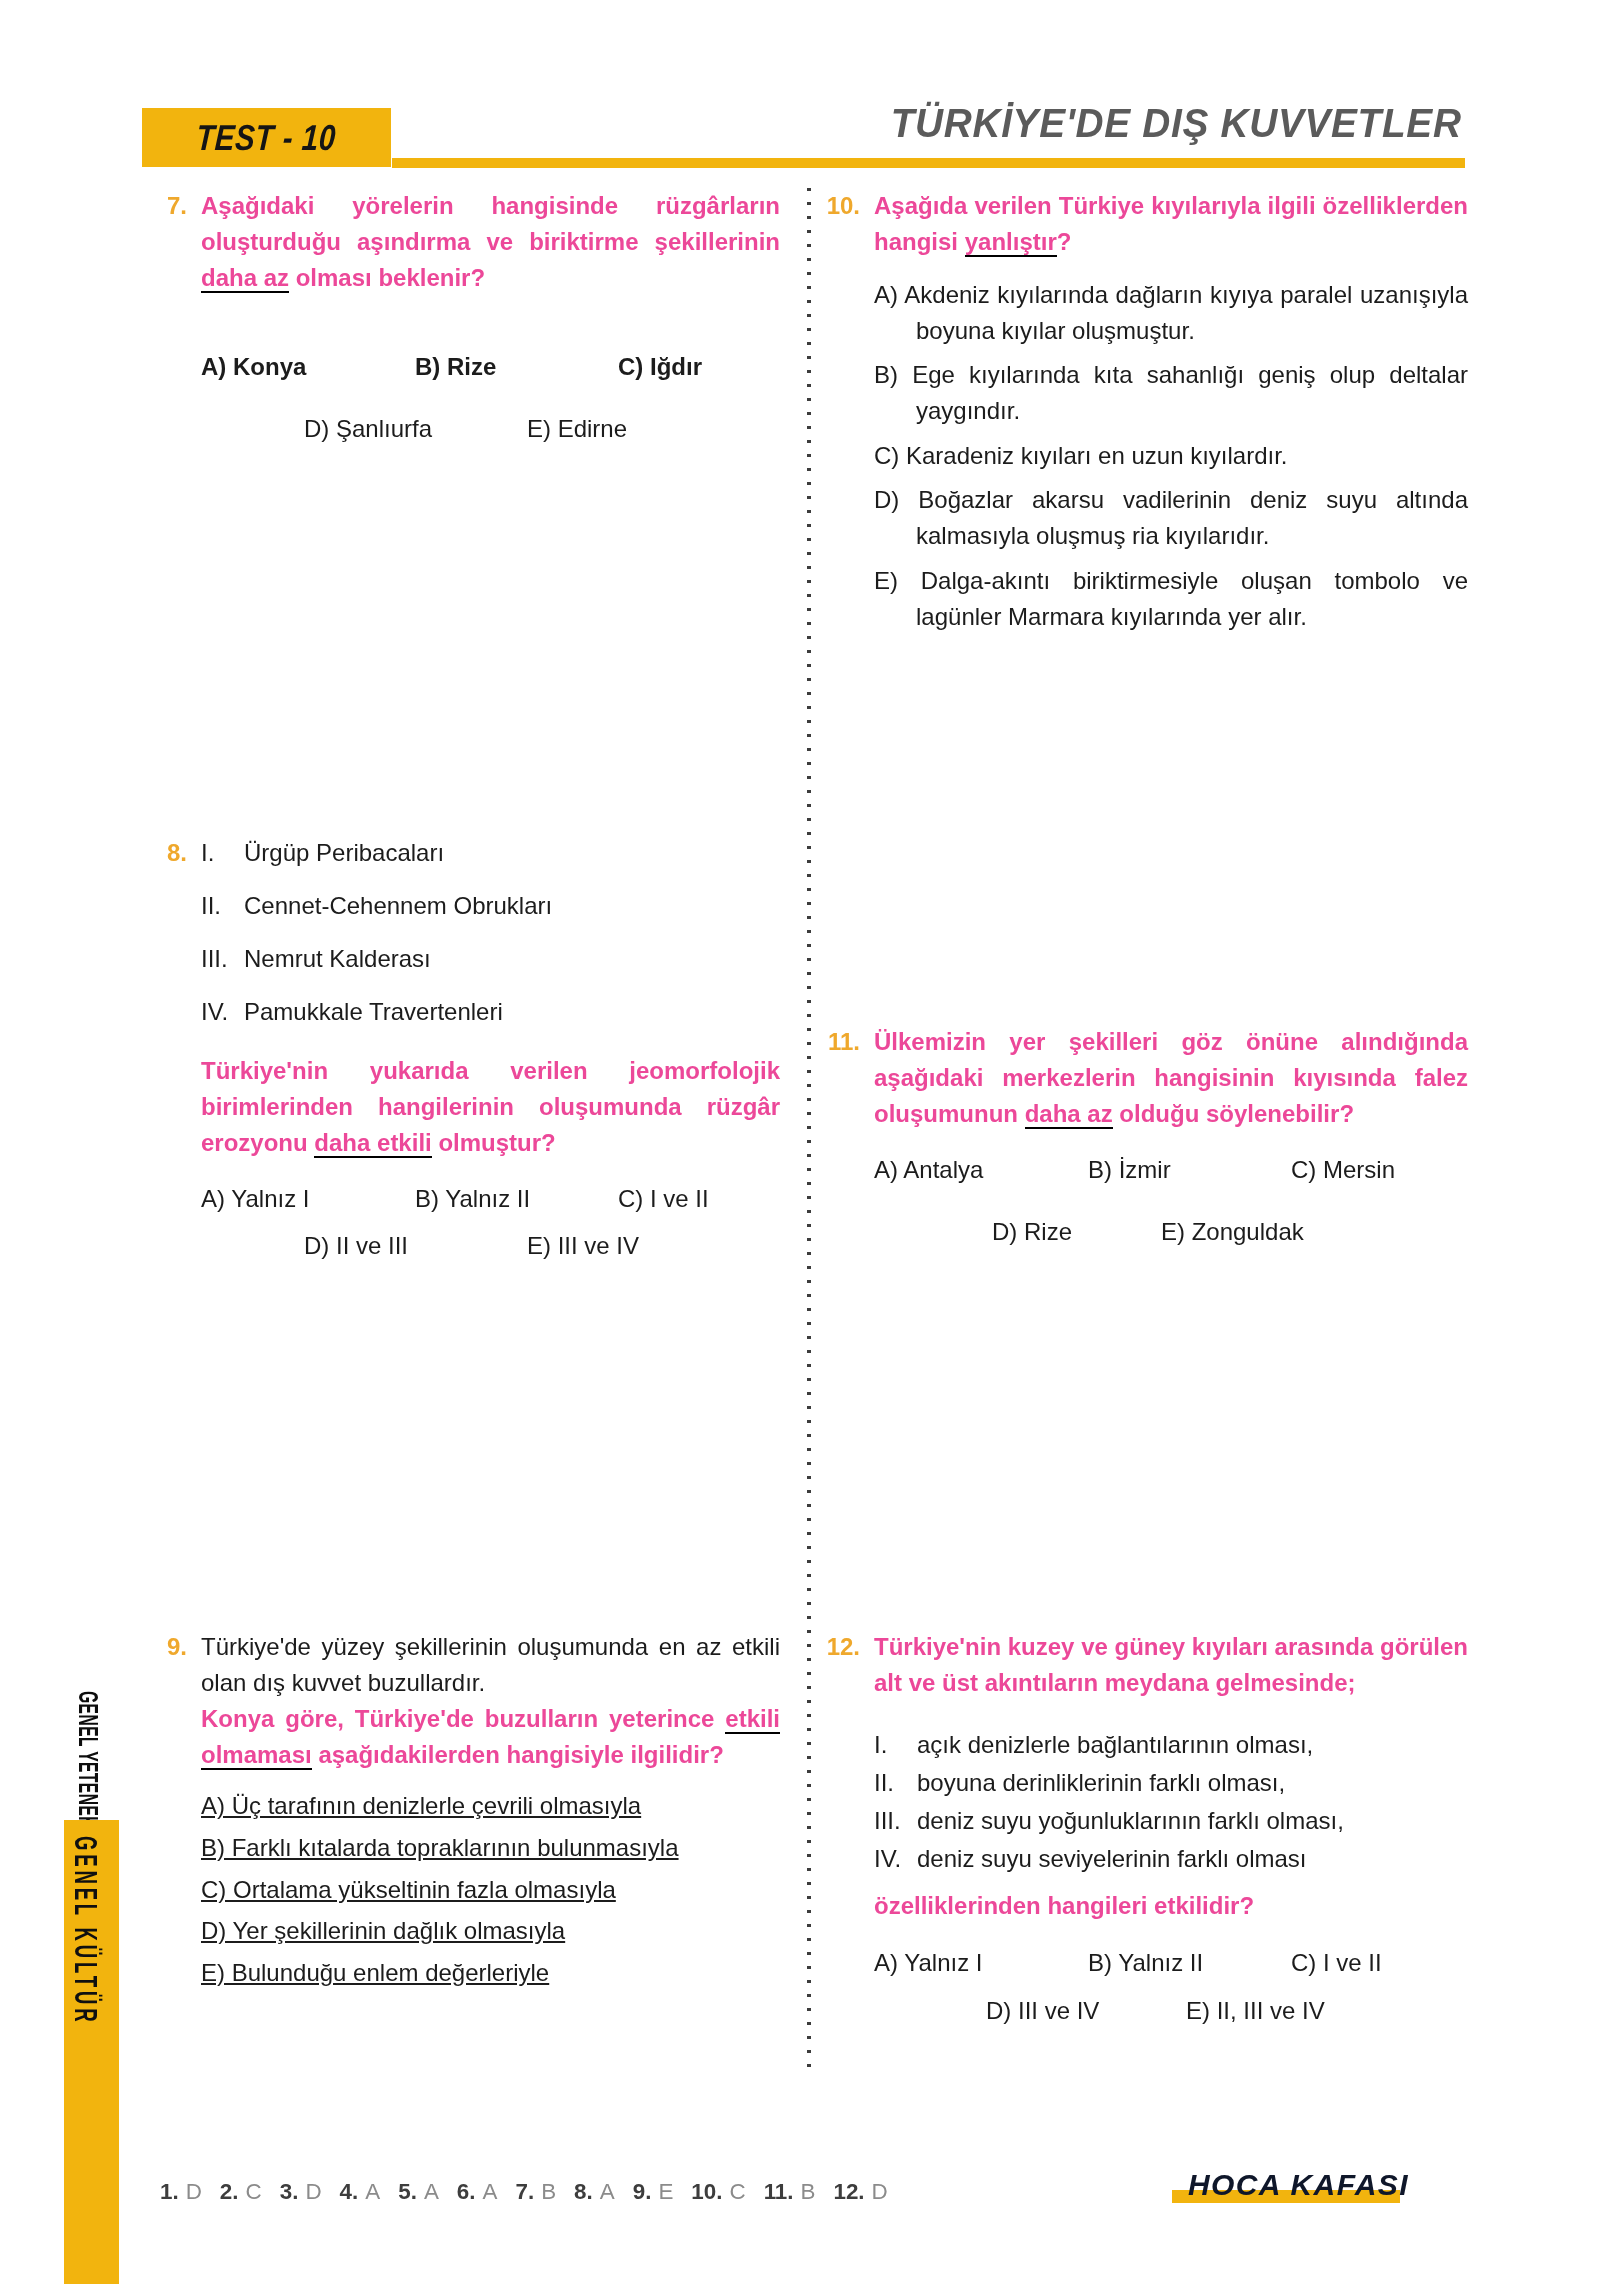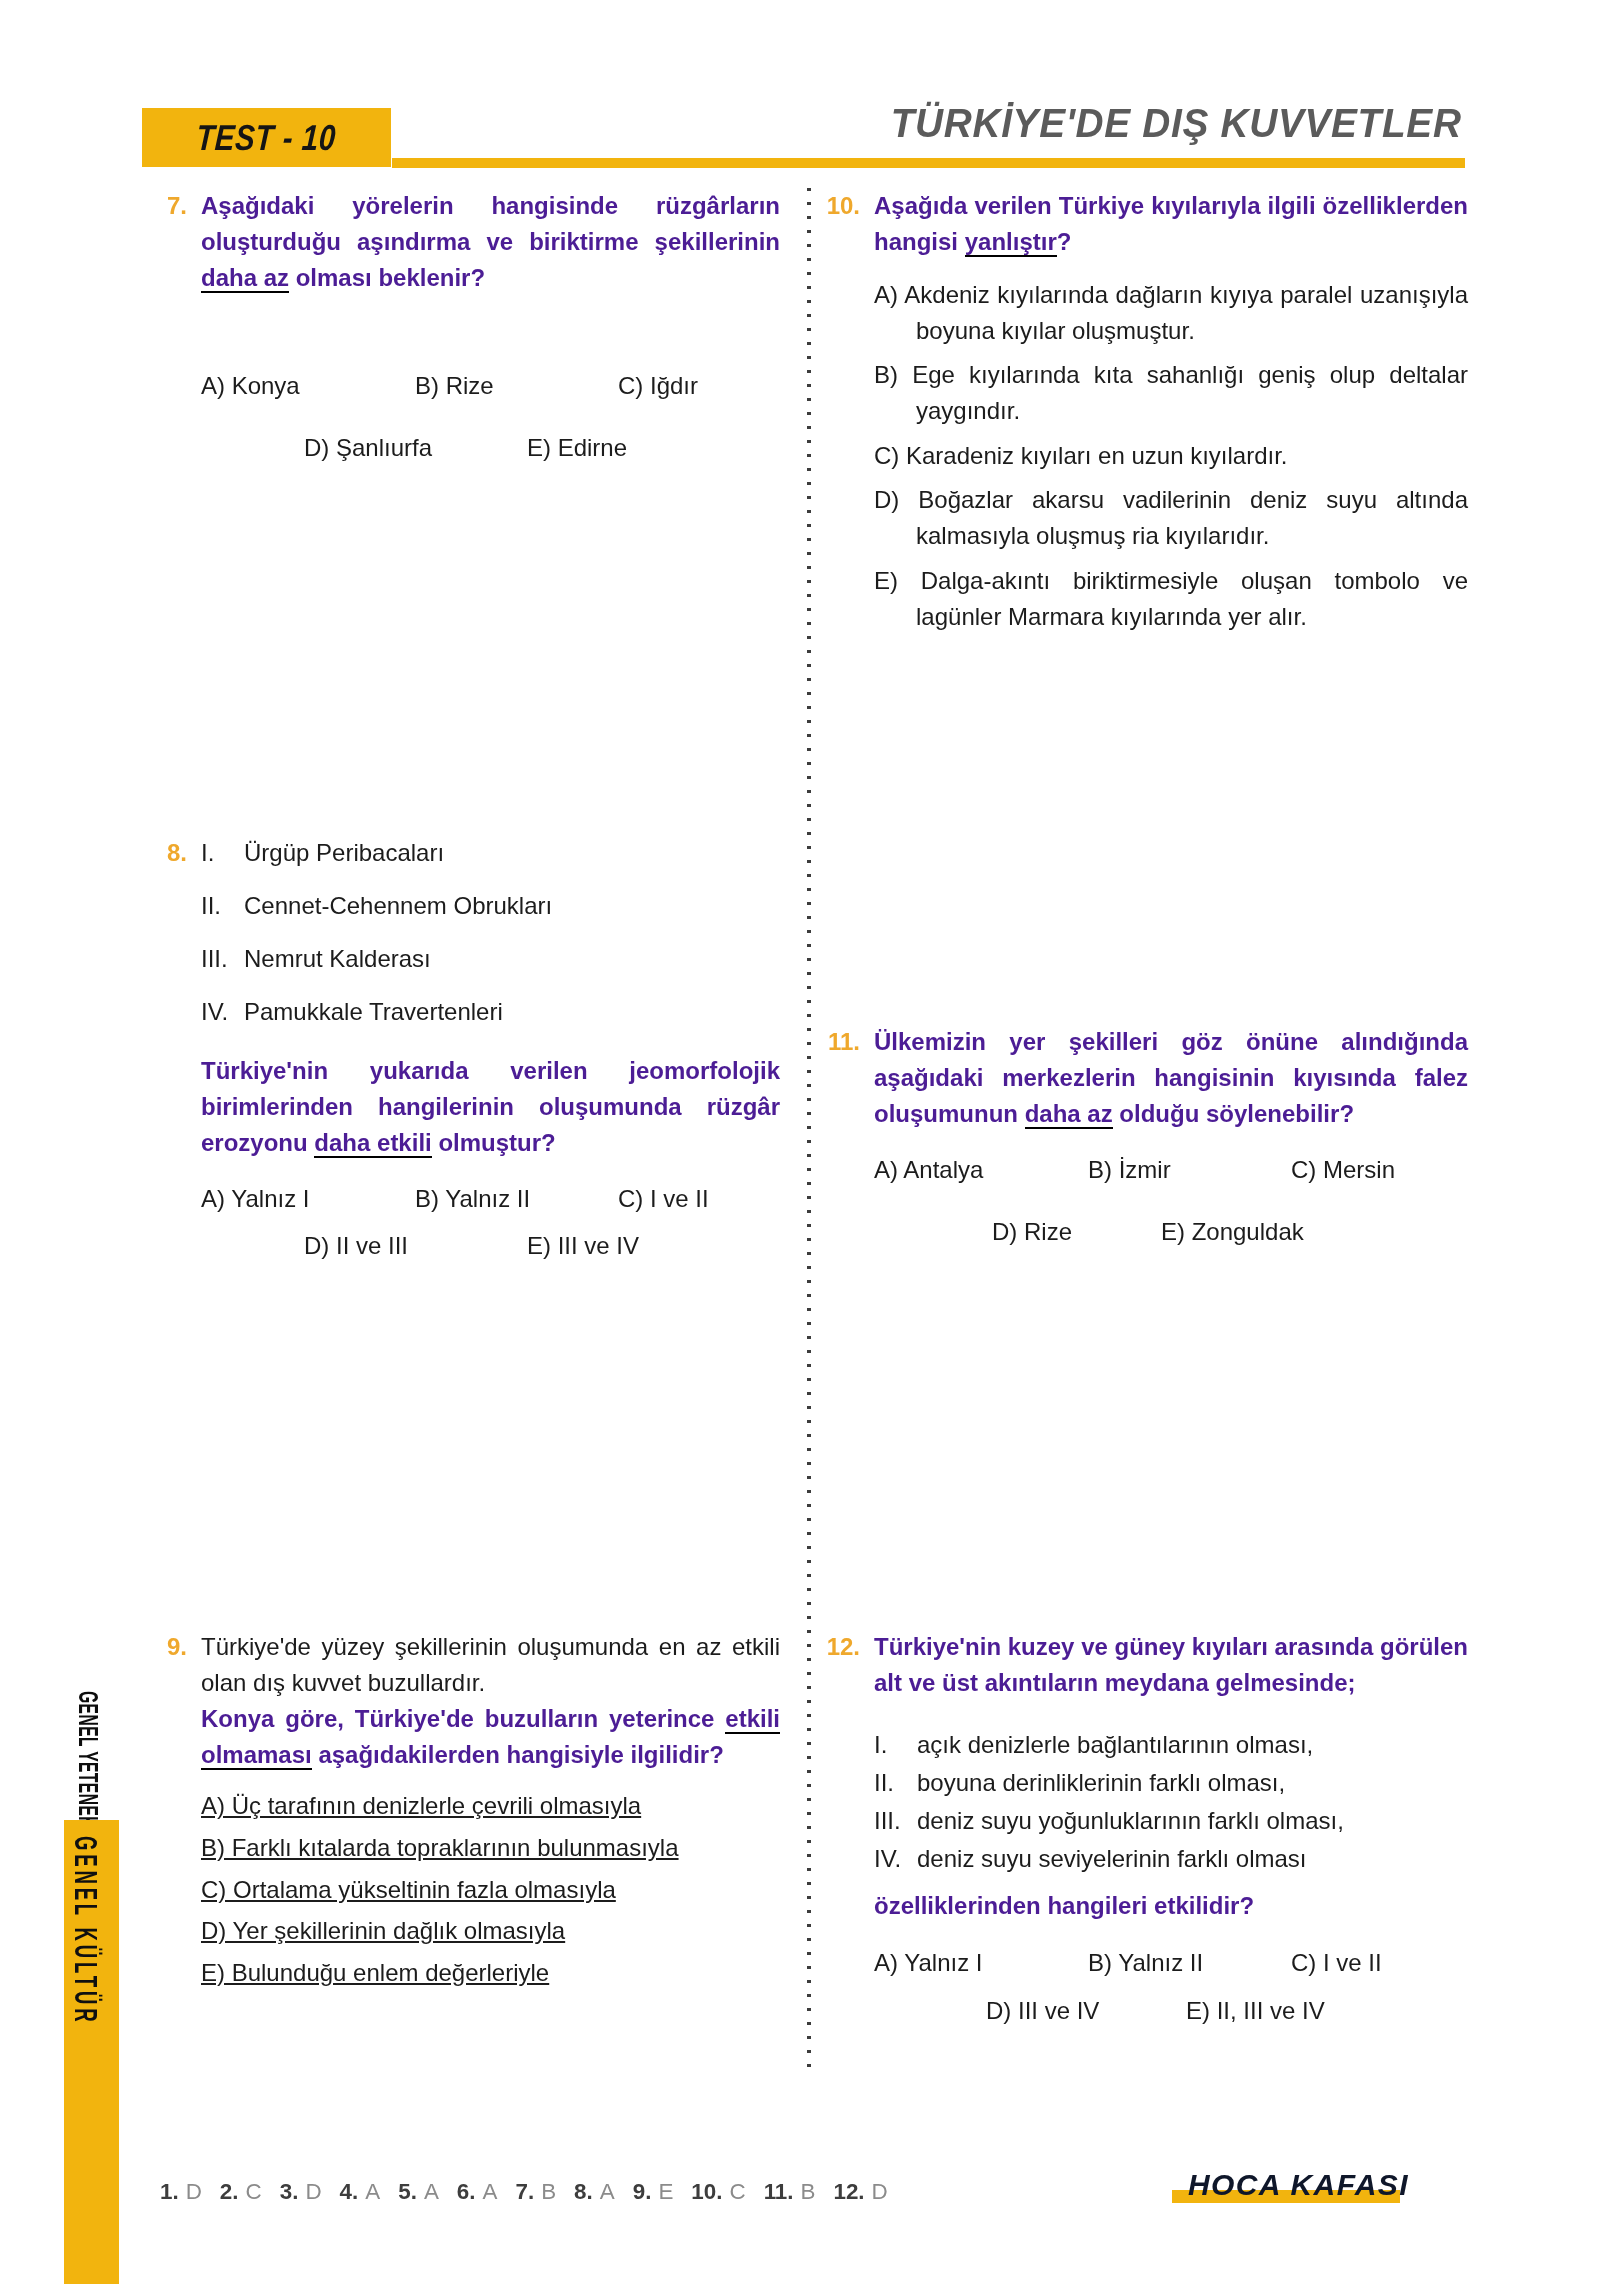--- a/index.html
+++ b/index.html
@@ -29,39 +29,39 @@
     transform:scaleX(.97);transform-origin:right center;white-space:nowrap;
   }
   
   .divider{
     position:absolute;left:807px;top:188px;width:3.5px;height:1883px;
     background:repeating-linear-gradient(to bottom,#3c3c3c 0 3.5px,transparent 3.5px 14px);
   }
   
   .q{position:absolute;font-size:24px;line-height:36px;color:var(--ink);}
   .qn{position:absolute;right:100%;margin-right:14px;top:0;font-weight:700;color:var(--qnum);white-space:nowrap;}
-  .stem{font-weight:700;color:#4c1d95;text-align:justify;}
+  .stem{font-weight:700;color:#ec4899;text-align:justify;}
   .stem .ul,.ul{font-style:normal;text-decoration:none;border-bottom:2.8px solid #000;padding-bottom:0;}
   .para{text-align:justify;}
   .item{display:flex;}
   .item .rn{flex:0 0 43px;}
   .q8items .item{margin-bottom:17px;}
   .q12items .item{margin-bottom:2.1px;}
   .orow{position:relative;height:36px;}
   .orow span{position:absolute;top:0;white-space:nowrap;}
   .p0{left:0;} .p1{left:214px;} .p2{left:417px;}
   .d7{left:103px;} .e7{left:326px;}
   .d11{left:118px;} .e11{left:287px;}
   .d12{left:112px;} .e12{left:312px;}
   .optlist .opt{padding-left:42px;text-indent:-42px;}
   .optlist-gap .opt{margin-bottom:5.6px;text-decoration:underline;}
   .optlist-just .opt{text-align:justify;margin-bottom:8.4px;}
   .mt12{margin-top:23px;} .mt16{margin-top:11.2px;} .mt18{margin-top:26px;}
   .mt22{margin-top:15.4px;} .mt24{margin-top:17px;} .mt28{margin-top:19.6px;}
-  .mt30{margin-top:21px;} .mt76{margin-top:72px;}
+  .mt30{margin-top:21px;} .mt76{margin-top:53px;font-weight:bold;}
   
   .side-top{
     position:absolute;left:104px;top:1691px;transform-origin:0 0;
     transform:rotate(90deg) scaleX(.56);font-size:28px;font-weight:800;
     letter-spacing:0.7px;color:#0d0d0d;white-space:nowrap;
   }
   .side-block{position:absolute;left:64px;top:1820px;width:55px;height:465px;background:var(--accent);}
   .side-bottom{
     position:absolute;left:103px;top:1836px;transform-origin:0 0;
     transform:rotate(90deg) scaleX(.60);font-size:31px;font-weight:800;

